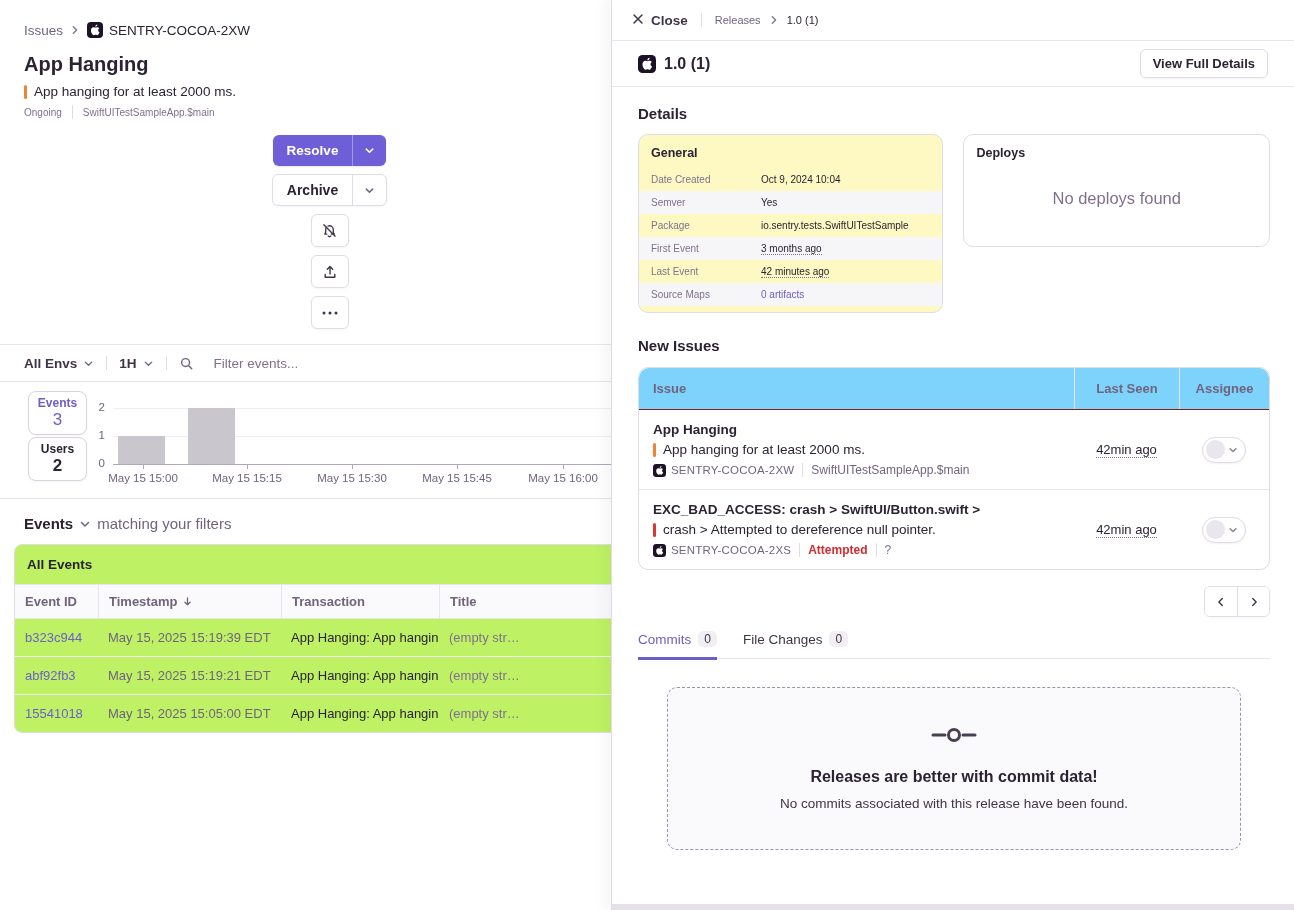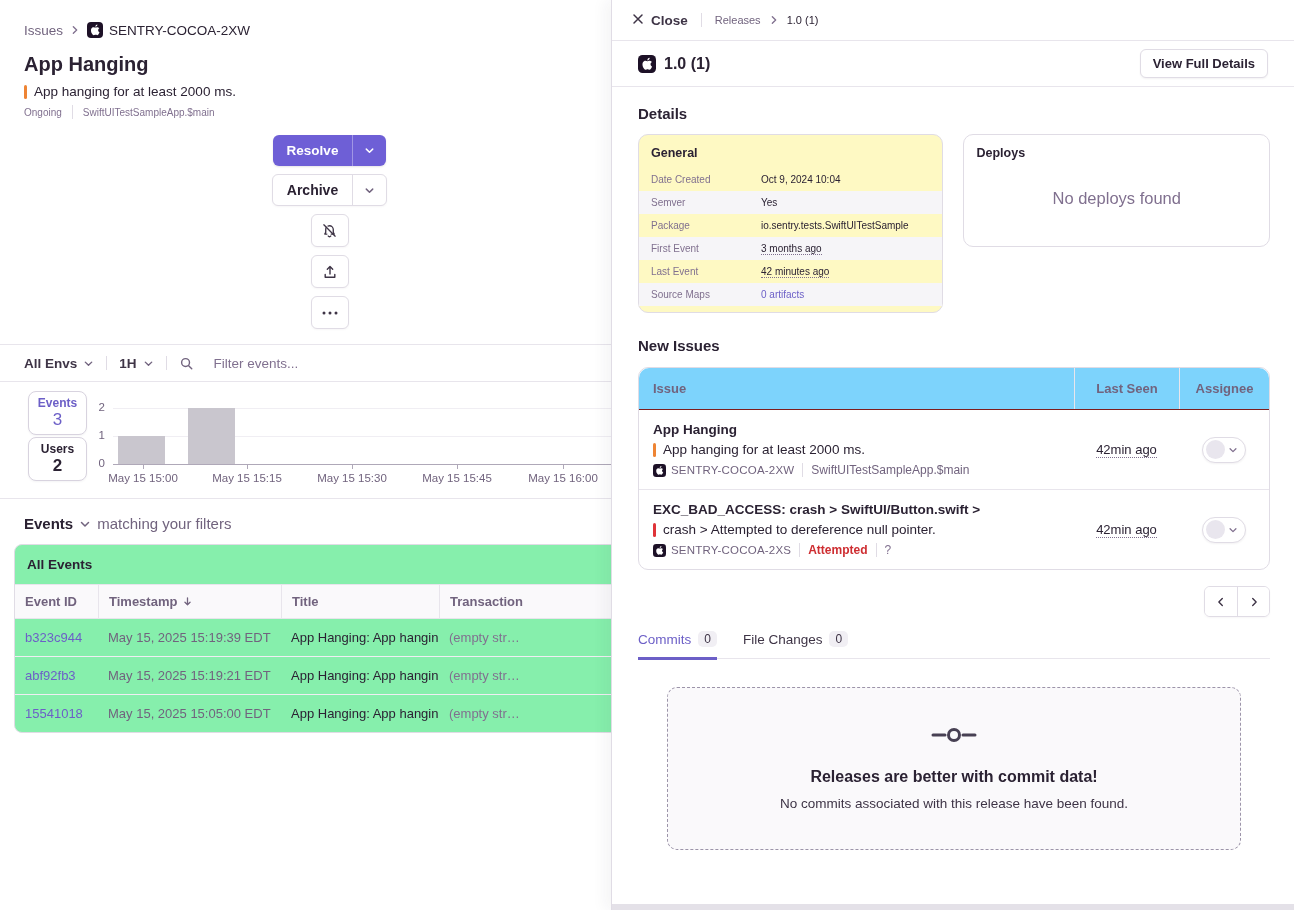--- a/index.html
+++ b/index.html
@@ -56,21 +56,21 @@
   .axis-base { position:absolute; left:113px; right:0; top:82px; height:1px; background:#AFA8B8; }
   .ylab { position:absolute; left:85px; width:20px; text-align:right; font-size:11.5px; color:#71637E; }
   .bar { position:absolute; background:#C9C6CE; }
   .tick { position:absolute; top:83px; width:1px; height:4px; background:#AFA8B8; }
   .xlab { position:absolute; top:90px; width:90px; text-align:center; font-size:11.5px; color:#71637E; white-space:nowrap; }
 
   .events-heading { display:flex; align-items:center; gap:6px; margin:16px 0 0 24px; font-size:15px; }
   .events-heading .strong { font-weight:700; color:#2B2233; cursor:pointer; }
   .events-heading .muted { color:#71637E; }
 
-  .events-card { margin:12px 0 12px 14px; width:620px; border:1px solid #E0DCE5; border-radius:8px; overflow:hidden; background:#86efac; }
+  .events-card { margin:12px 0 12px 14px; width:620px; border:1px solid #E0DCE5; border-radius:8px; overflow:hidden; background:#bef264; }
   .card-title-row { padding:12px 12px; font-weight:700; font-size:13.5px; }
   .ev-grid { display:grid; grid-template-columns:83px 183px 158px 196px; }
   .ev-head { background:#FAF9FB; border-top:1px solid #E8E5EC; border-bottom:1px solid #E8E5EC; color:#71637E; font-weight:600; font-size:13px; }
   .ev-head > div { padding:9px 10px; display:flex; align-items:center; gap:5px; }
   .ev-head > div + div { border-left:1px solid #E8E5EC; }
   .ev-row { border-bottom:1px solid #F0EEF3; font-size:13px; }
   .ev-row:last-child { border-bottom:none; }
   .ev-row > div { padding:11px 10px; white-space:nowrap; overflow:hidden; }
   .ev-id { color:#6C5FC7; cursor:pointer; }
   .ev-ts { color:#71637E; }
@@ -307,24 +307,24 @@
       <div>
           <span>Event ID</span>
         </div>
       <div>
         <span>Timestamp</span>
         <svg width="11" height="11" viewBox="0 0 12 12" fill="none">
             <path d="M6 2v7M3.2 6.8L6 9.6l2.8-2.8" stroke="#71637E" stroke-width="1.4" stroke-linecap="round" stroke-linejoin="round"></path>
           </svg>
       </div>
       <div>
+          <span>Transaction</span>
+        </div>
+      <div>
           <span>Title</span>
-        </div>
-      <div>
-          <span>Transaction</span>
         </div>
     </div>
 
     <div class="ev-grid ev-row">
       <div class="ev-id">b323c944</div>
       <div class="ev-ts">May 15, 2025 15:19:39 EDT</div>
       <div class="ev-title">App Hanging: App hangin…</div>
       <div class="ev-txn">(empty str…</div>
     </div>
     <div class="ev-grid ev-row">

